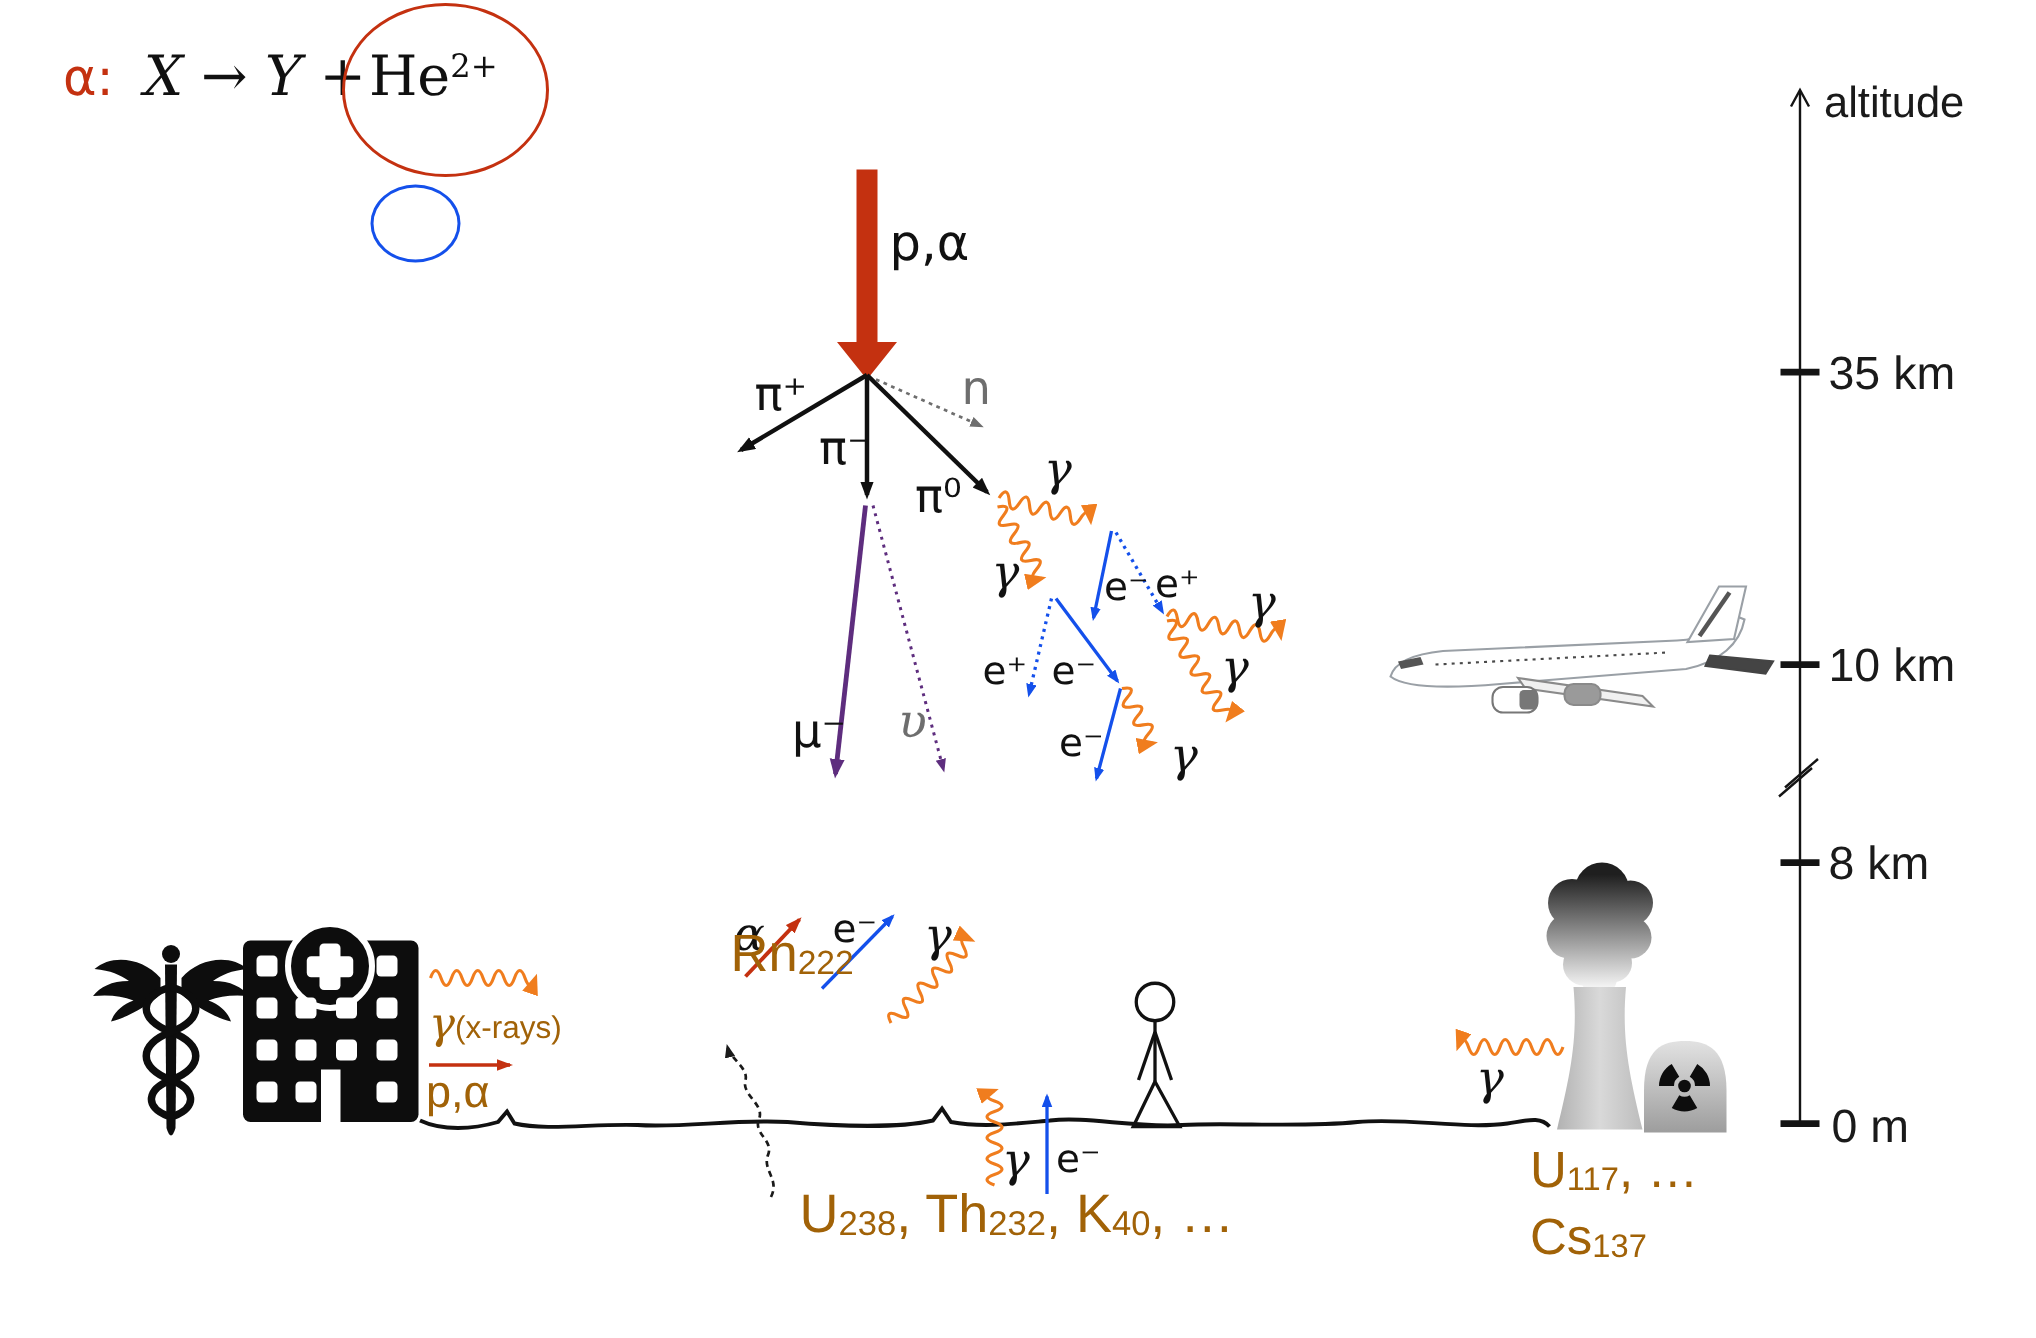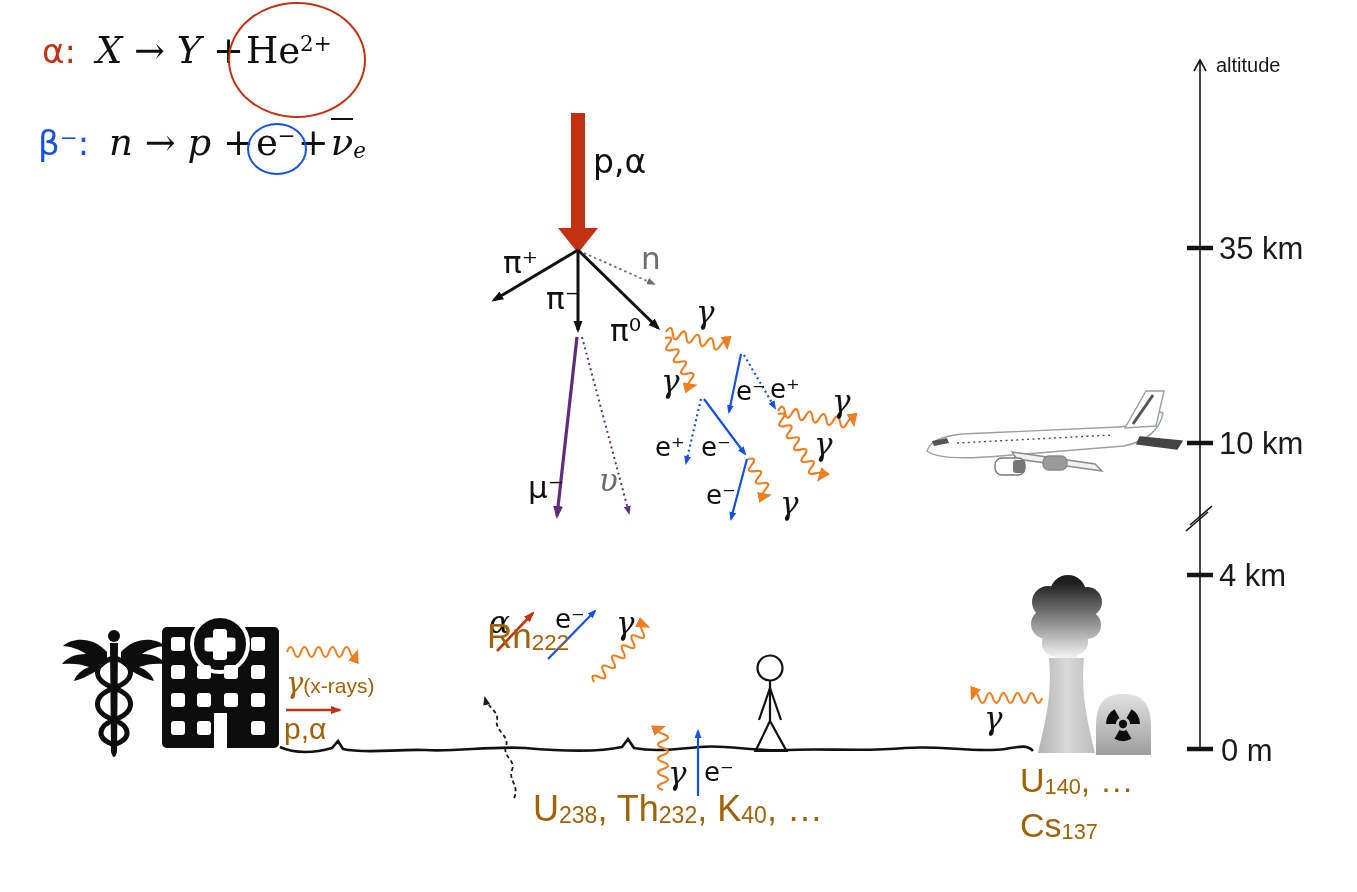--- a/index.html
+++ b/index.html
@@ -263,44 +263,41 @@
       </g>
       <text class="gammat" x="984" y="729">γ</text>
     </g>
   </svg>
 
   <div class="eq" style="left:42px; top:32px;">
     <span class="sym red-t">α:</span><span class="gap1">X → Y +</span><span class="gap2"><span>He</span><sup>2+</sup></span>
   </div>
   <div class="ellipse red-e" style="left:228px; top:2px; width:134px; height:112px;"></div>
 
-  <div class="eq" style="left:38px; top:124px;">
-    <span class="sym blue-t">β⁻:</span><span class="gap1">n → p +</span><span class="gap2"><span>e</span><sup>−</sup></span><span class="gap2">+</span><span class="gap2"><span class="nubar">ν</span><sub>e</sub></span>
-  </div>
   <div class="ellipse blue-e" style="left:247px; top:123px; width:56px; height:48px;"></div>
 
-  <div class="axis-label" style="left:1216px; top:55px; font-size:20px;">altitude</div>
+  <div class="axis-label" style="left:1216px; top:55px; font-size:29px;">altitude</div>
   <div class="axis-label" style="left:1219px; top:233px;">35 km</div>
   <div class="axis-label" style="left:1219px; top:428px;">10 km</div>
-  <div class="axis-label" style="left:1219px; top:560px;">4 km</div>
+  <div class="axis-label" style="left:1219px; top:560px;">8 km</div>
   <div class="axis-label" style="left:1221px; top:735px;">0 m</div>
 
   <div class="gtext" style="left:286px; top:663px;">
     <span class="gamma-html">γ</span><span class="note">(x-rays)</span>
   </div>
   <div class="gtext" style="left:284px; top:714px; font-size:30px;">p,α</div>
 
   <div class="gtext" style="left:487px; top:618px;">
     <span>Rn</span><sub>222</sub>
   </div>
 
   <div class="gtext" style="left:533px; top:791px; font-size:36px;">
     <span>U</span><sub>238</sub><span>, </span><span>Th</span><sub>232</sub><span>, </span><span>K</span><sub>40</sub><span>, …</span>
   </div>
 
   <div class="gtext" style="left:1020px; top:763px; font-size:34px;">
-    <span>U</span><sub>140</sub><span>, …</span>
+    <span>U</span><sub>117</sub><span>, …</span>
   </div>
   <div class="gtext" style="left:1020px; top:808px; font-size:34px;">
     <span>Cs</span><sub>137</sub>
   </div>
 
 </div>
 
 </body></html>

